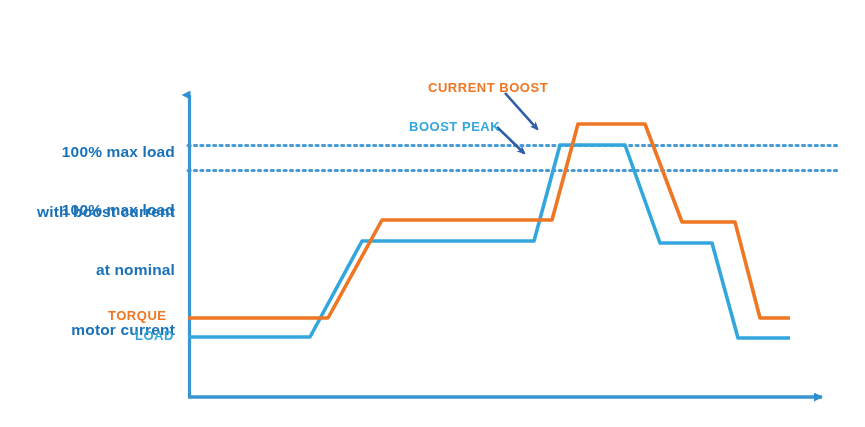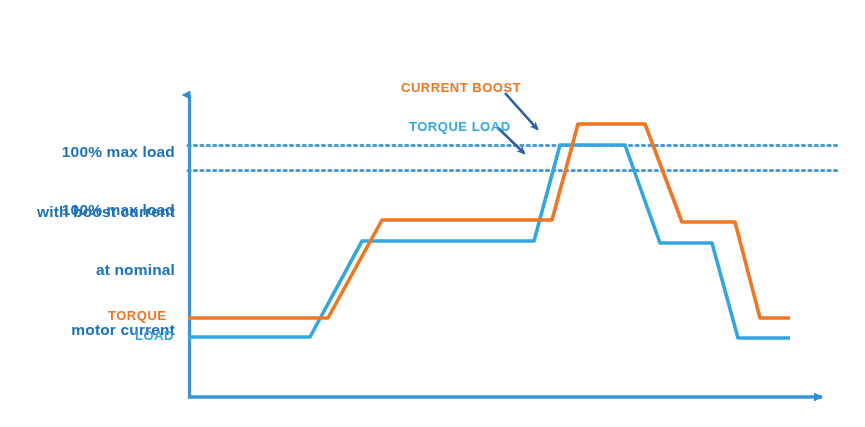--- a/index.html
+++ b/index.html
@@ -49,21 +49,21 @@
     right: 690px;
     top: 160px;
     text-align: right;
     font-size: 15.5px;
     line-height: 20px;
     color: #1b72b8;
     width: 260px;
   }
   
   #callout-current-boost {
-    left: 401px;
+    left: 428px;
     top: 80px;
     font-size: 13px;
     color: #ef7622;
     letter-spacing: 0.04em;
   }
   #callout-torque-peak {
     left: 409px;
     top: 119px;
     font-size: 13px;
     color: #33a7dd;
@@ -134,19 +134,19 @@
   </div>
 
   <div class="txt" id="axis-label-nominal">
     <div>100% max load</div>
     <div>at nominal</div>
     <div>motor current</div>
   </div>
 
   <div class="txt" id="callout-current-boost">CURRENT BOOST</div>
 
-  <div class="txt" id="callout-torque-peak">TORQUE LOAD</div>
+  <div class="txt" id="callout-torque-peak">BOOST PEAK</div>
 
   <div class="txt" id="legend-current">TORQUE</div>
 
   <div class="txt" id="legend-load">LOAD</div>
 
 </div>
 
 </body></html>

